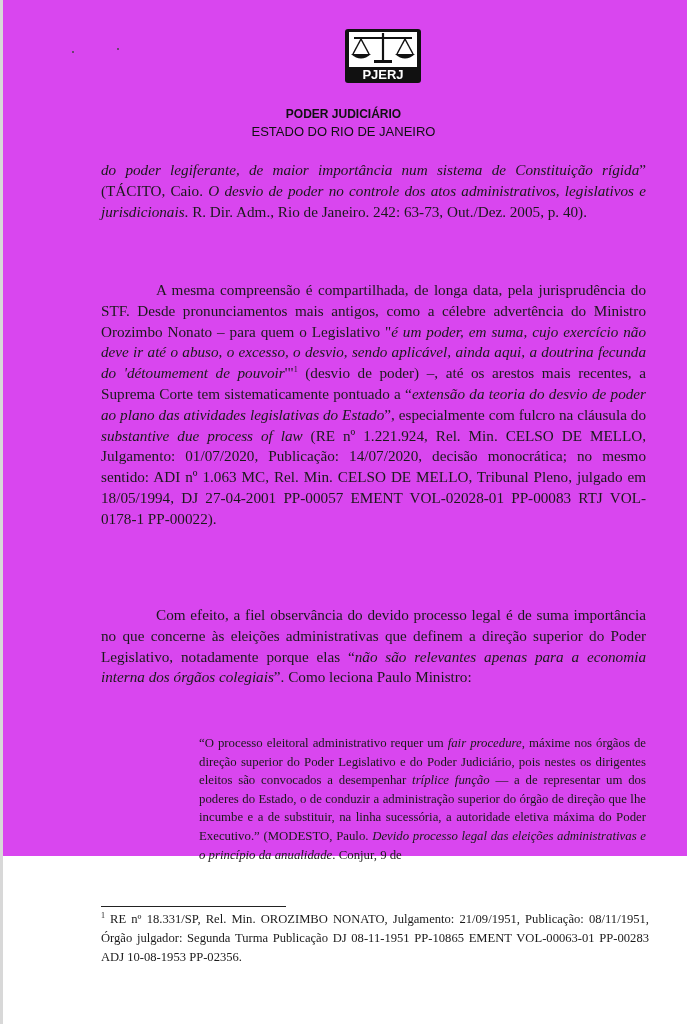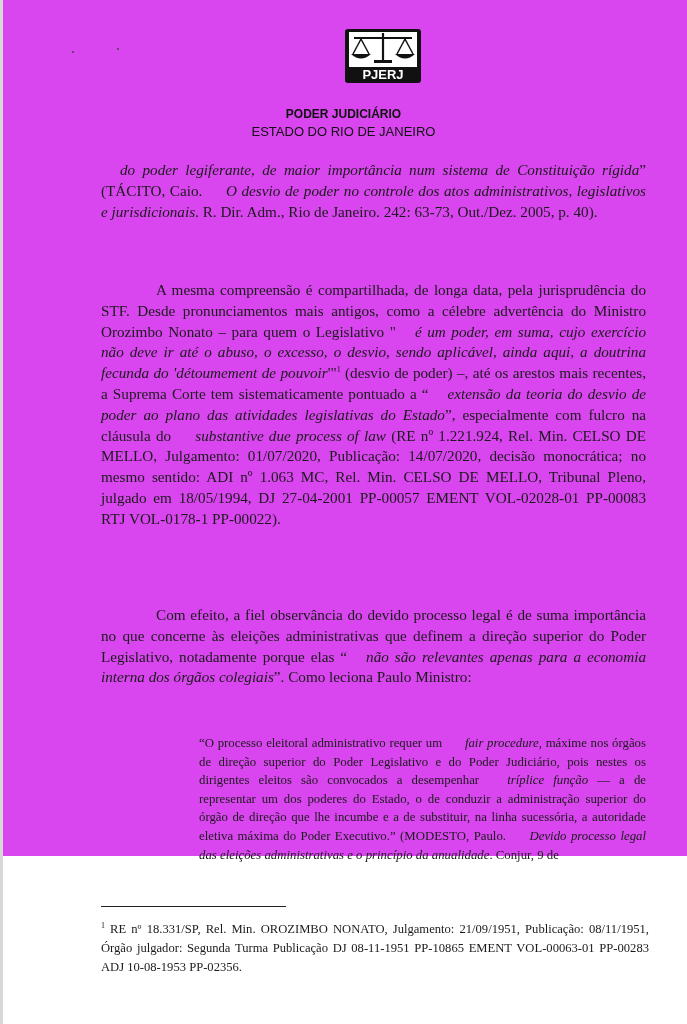--- a/index.html
+++ b/index.html
@@ -12,22 +12,22 @@
   .hdr { position: absolute; left: 0; width: 687px; text-align: center;
          font-family: "Liberation Sans", sans-serif; font-size: 13px; color: #111; }
   .hdr.t1 { top: 107px; font-weight: bold; font-size: 12px; }
   .hdr.t2 { top: 124px; }
   .body-text { position: absolute; left: 101px; width: 545px; font-size: 15.2px; line-height: 20.8px;
                text-align: justify; }
   .para { margin: 0; }
   .indent { text-indent: 55px; }
   .quote { position: absolute; left: 199px; width: 447px; font-size: 12.8px; line-height: 18.6px; text-align: justify; }
   .fn-rule { position: absolute; left: 101px; top: 906px; width: 185px; height: 0; border-top: 1.2px solid #222; }
-  .footnote { position: absolute; left: 101px; top: 910px; width: 548px; font-size: 12.6px; line-height: 19.2px; text-align: justify; margin-top: 10px; }
-  i, em { font-style: italic; margin-left: 19px; }
+  .footnote { position: absolute; left: 101px; top: 910px; width: 548px; font-size: 12.6px; line-height: 19.2px; text-align: justify; }
+  i, em { font-style: italic; }
   b { font-weight: normal; }
   sup { font-size: 8px; line-height: 0; vertical-align: super; }
 </style>
 </head>
 <body>
 
 <div class="page">
   <div class="edge"></div>
   <div class="speck" style="left:72px;top:51px;"></div>
   <div class="speck" style="left:117px;top:48px;"></div>

